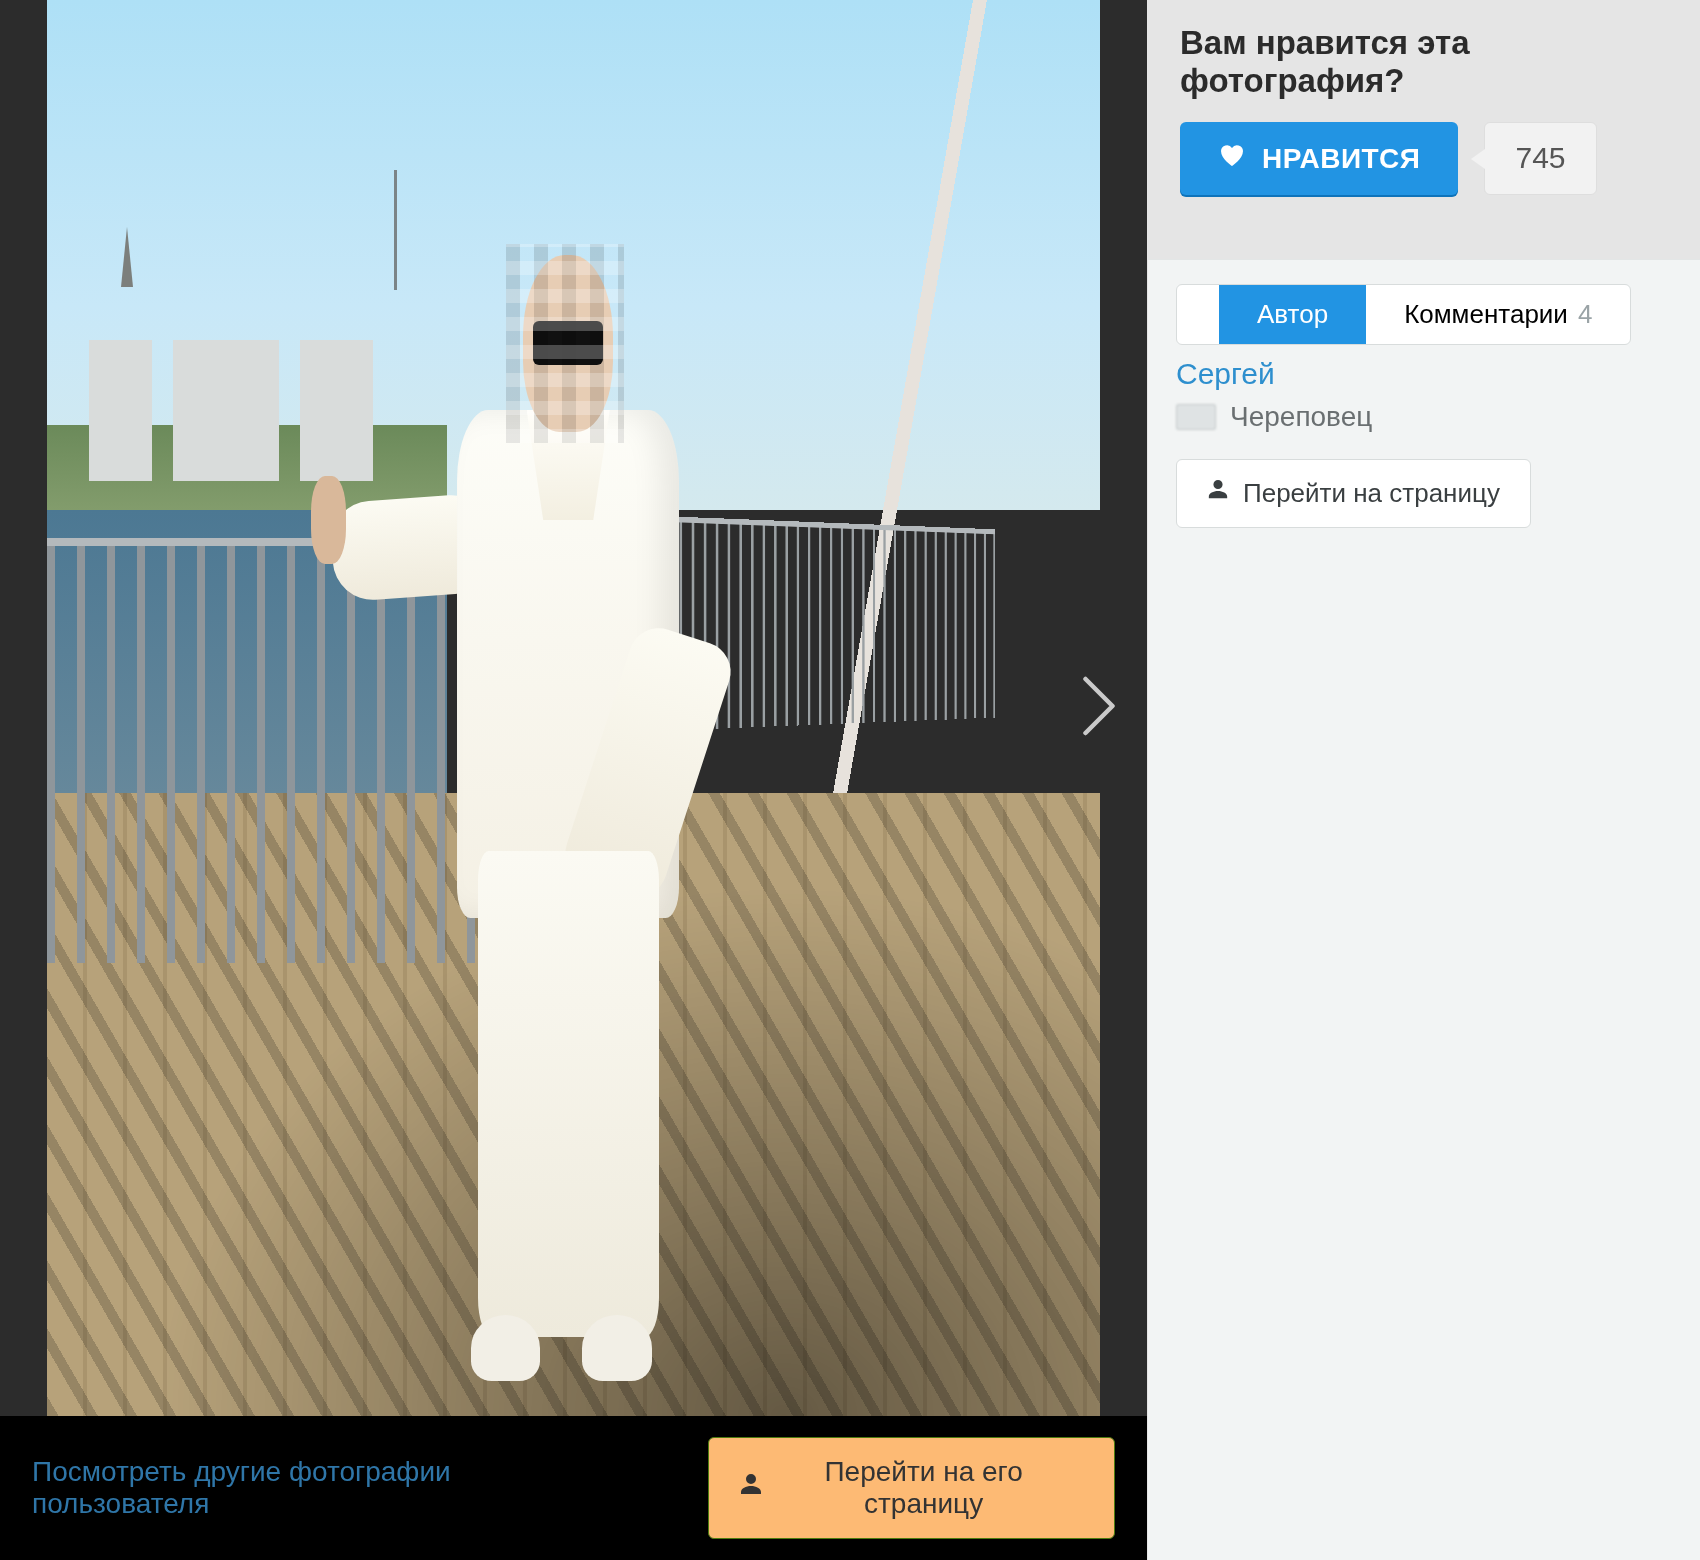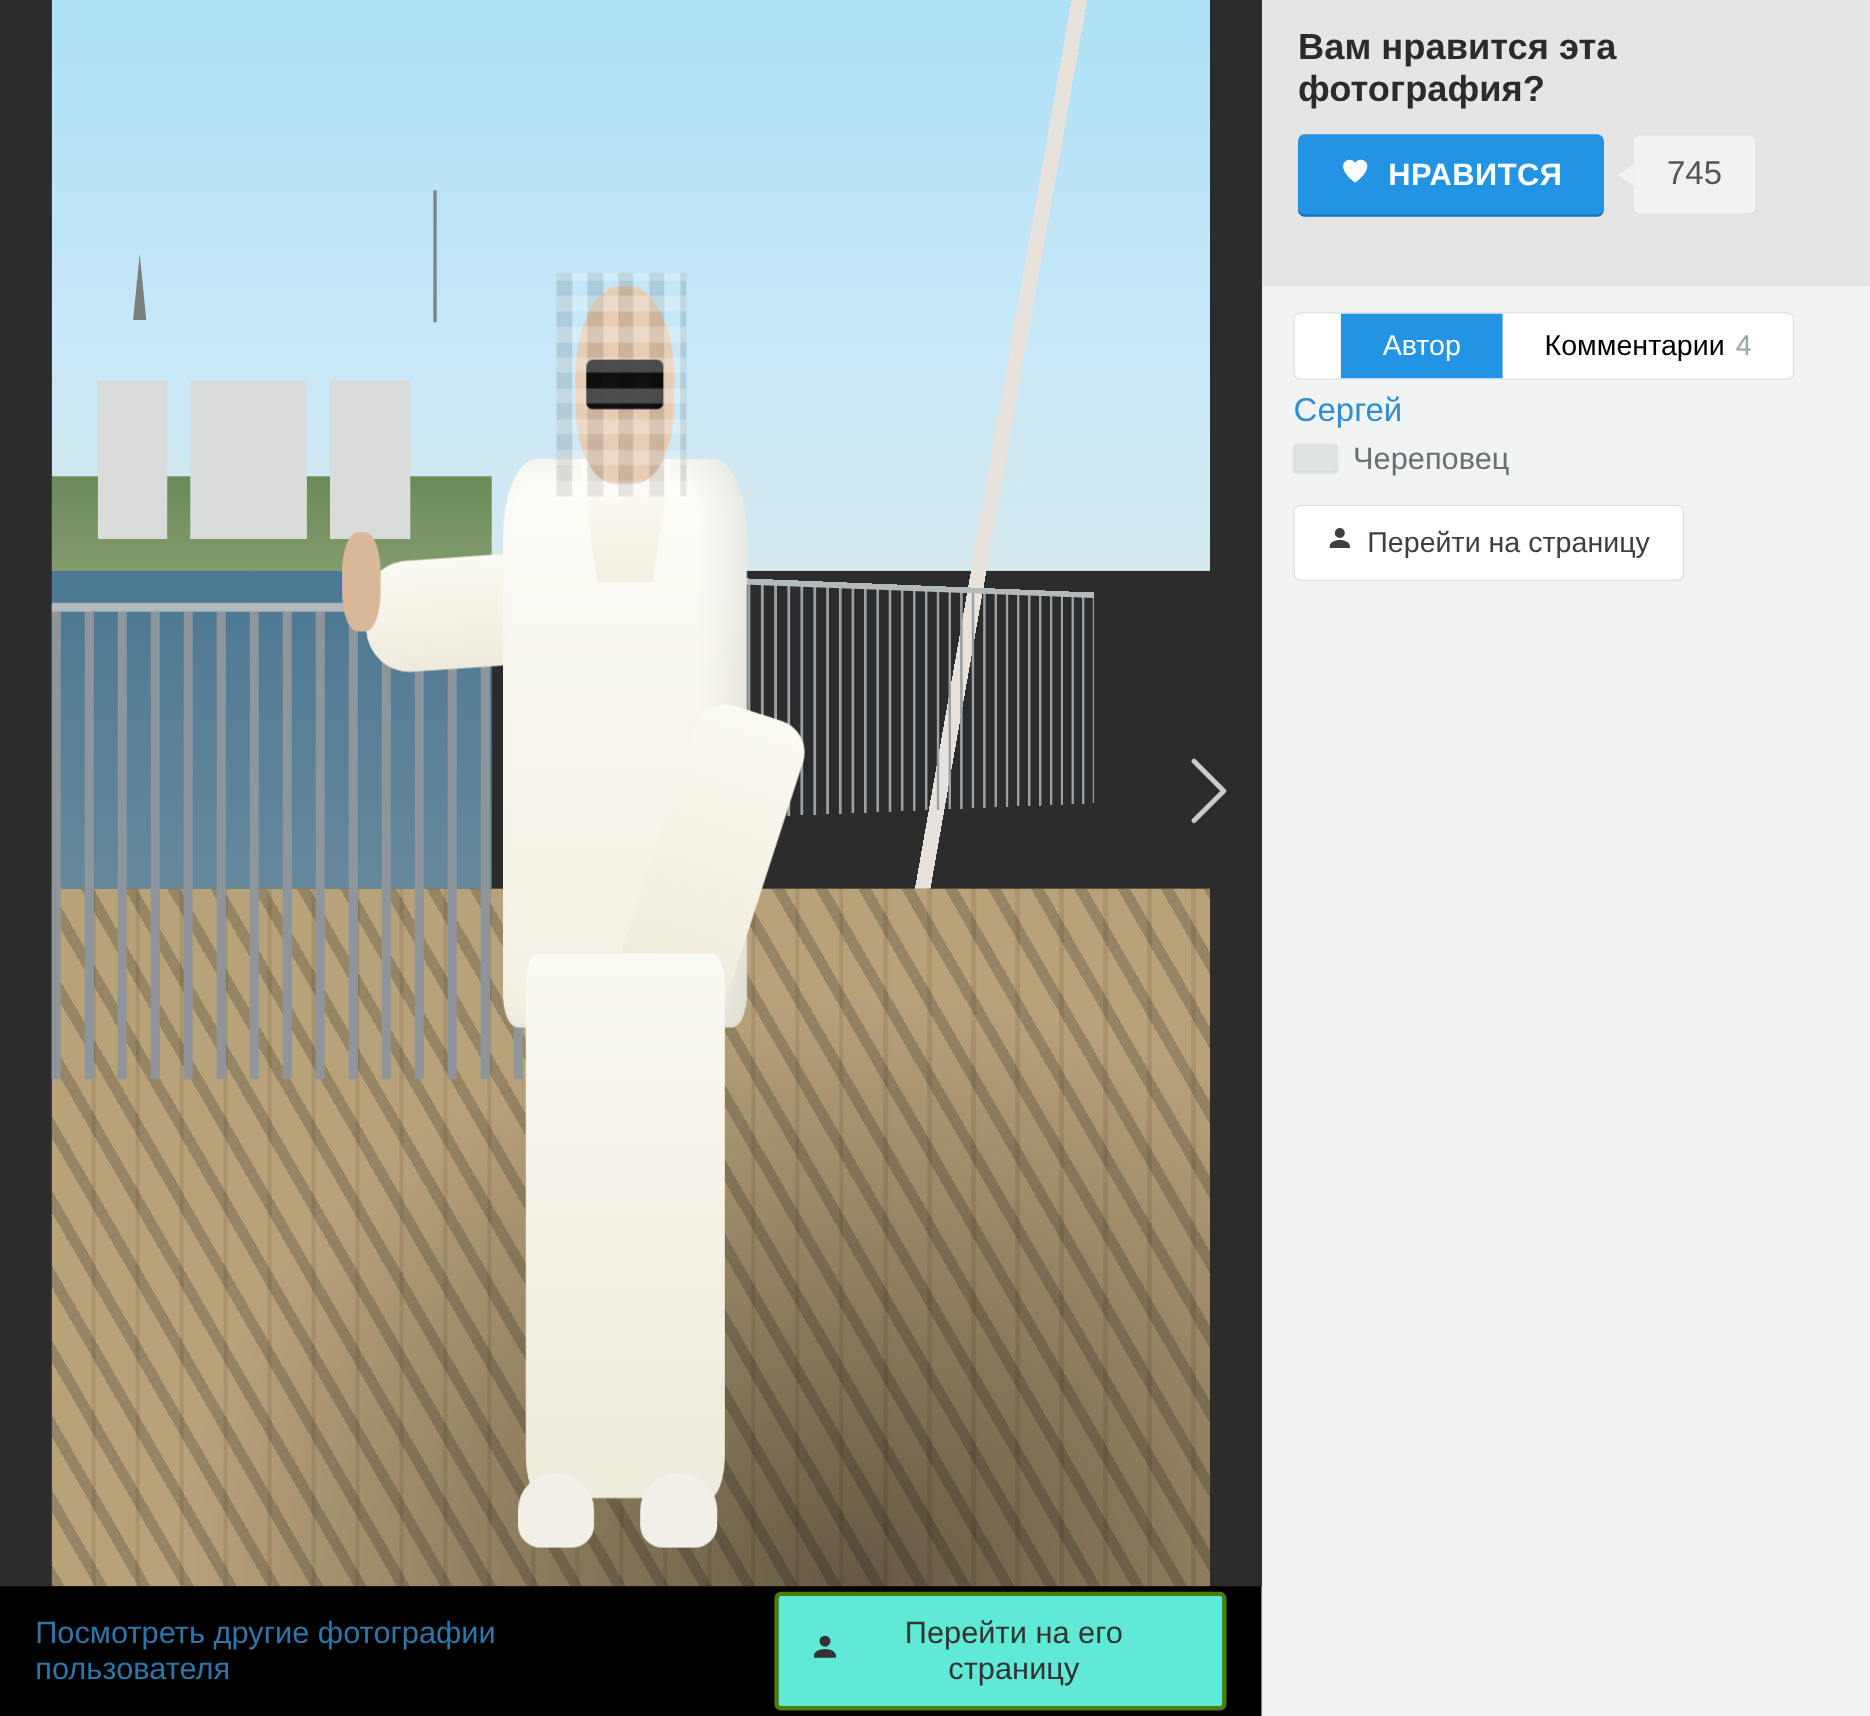--- a/index.html
+++ b/index.html
@@ -64,25 +64,25 @@
                repeating-linear-gradient(90deg, rgba(0,0,0,.12) 0 14px, transparent 14px 28px);
              filter:blur(.4px); }
 
   
   .nav-next{ position:absolute; right:18px; top:50%; transform:translateY(-50%);
              width:60px; height:60px; display:flex; align-items:center; justify-content:center;
              color:#fff; opacity:.75; cursor:pointer; }
   .nav-next svg{ width:38px; height:60px; }
 
   
-  .footer-bar{ height:118px; background:#000; display:flex; align-items:center; padding:0 32px; gap:40px; }
+  .footer-bar{ height:144px; background:#000; display:flex; align-items:center; padding:0 32px; gap:40px; }
   .footer-link{ color:#2f76a8; font-size:28px; text-decoration:none; }
   .footer-spacer{ flex:1; }
   .footer-btn{ display:inline-flex; align-items:center; 
-               background:#5eead4; color:#333; border:4px solid #4d7c0f; border-radius:6px;
+               background:#fdba74; color:#333; border:1px solid #4d7c0f; border-radius:6px;
                padding:18px 30px; font-size:28px; cursor:pointer; }
   .footer-btn svg{ width:24px; height:26px; fill:#333; }
 
   
   .right{ flex:1; background:#e5e5e5; display:flex; flex-direction:column; border-left:1px solid #e6e6e6;}
   .like-block{ padding:24px 32px 44px; }
   .like-q{ font-size:33px; font-weight:700; color:#2b2b2b; margin-bottom:22px; }
   .like-row{ display:flex; align-items:stretch; gap:4px;margin-top:12px; }
   .like-btn{ display:inline-flex; align-items:center; gap:16px;
              background:#2294e3; color:#fff; font-weight:800; letter-spacing:.5px;

